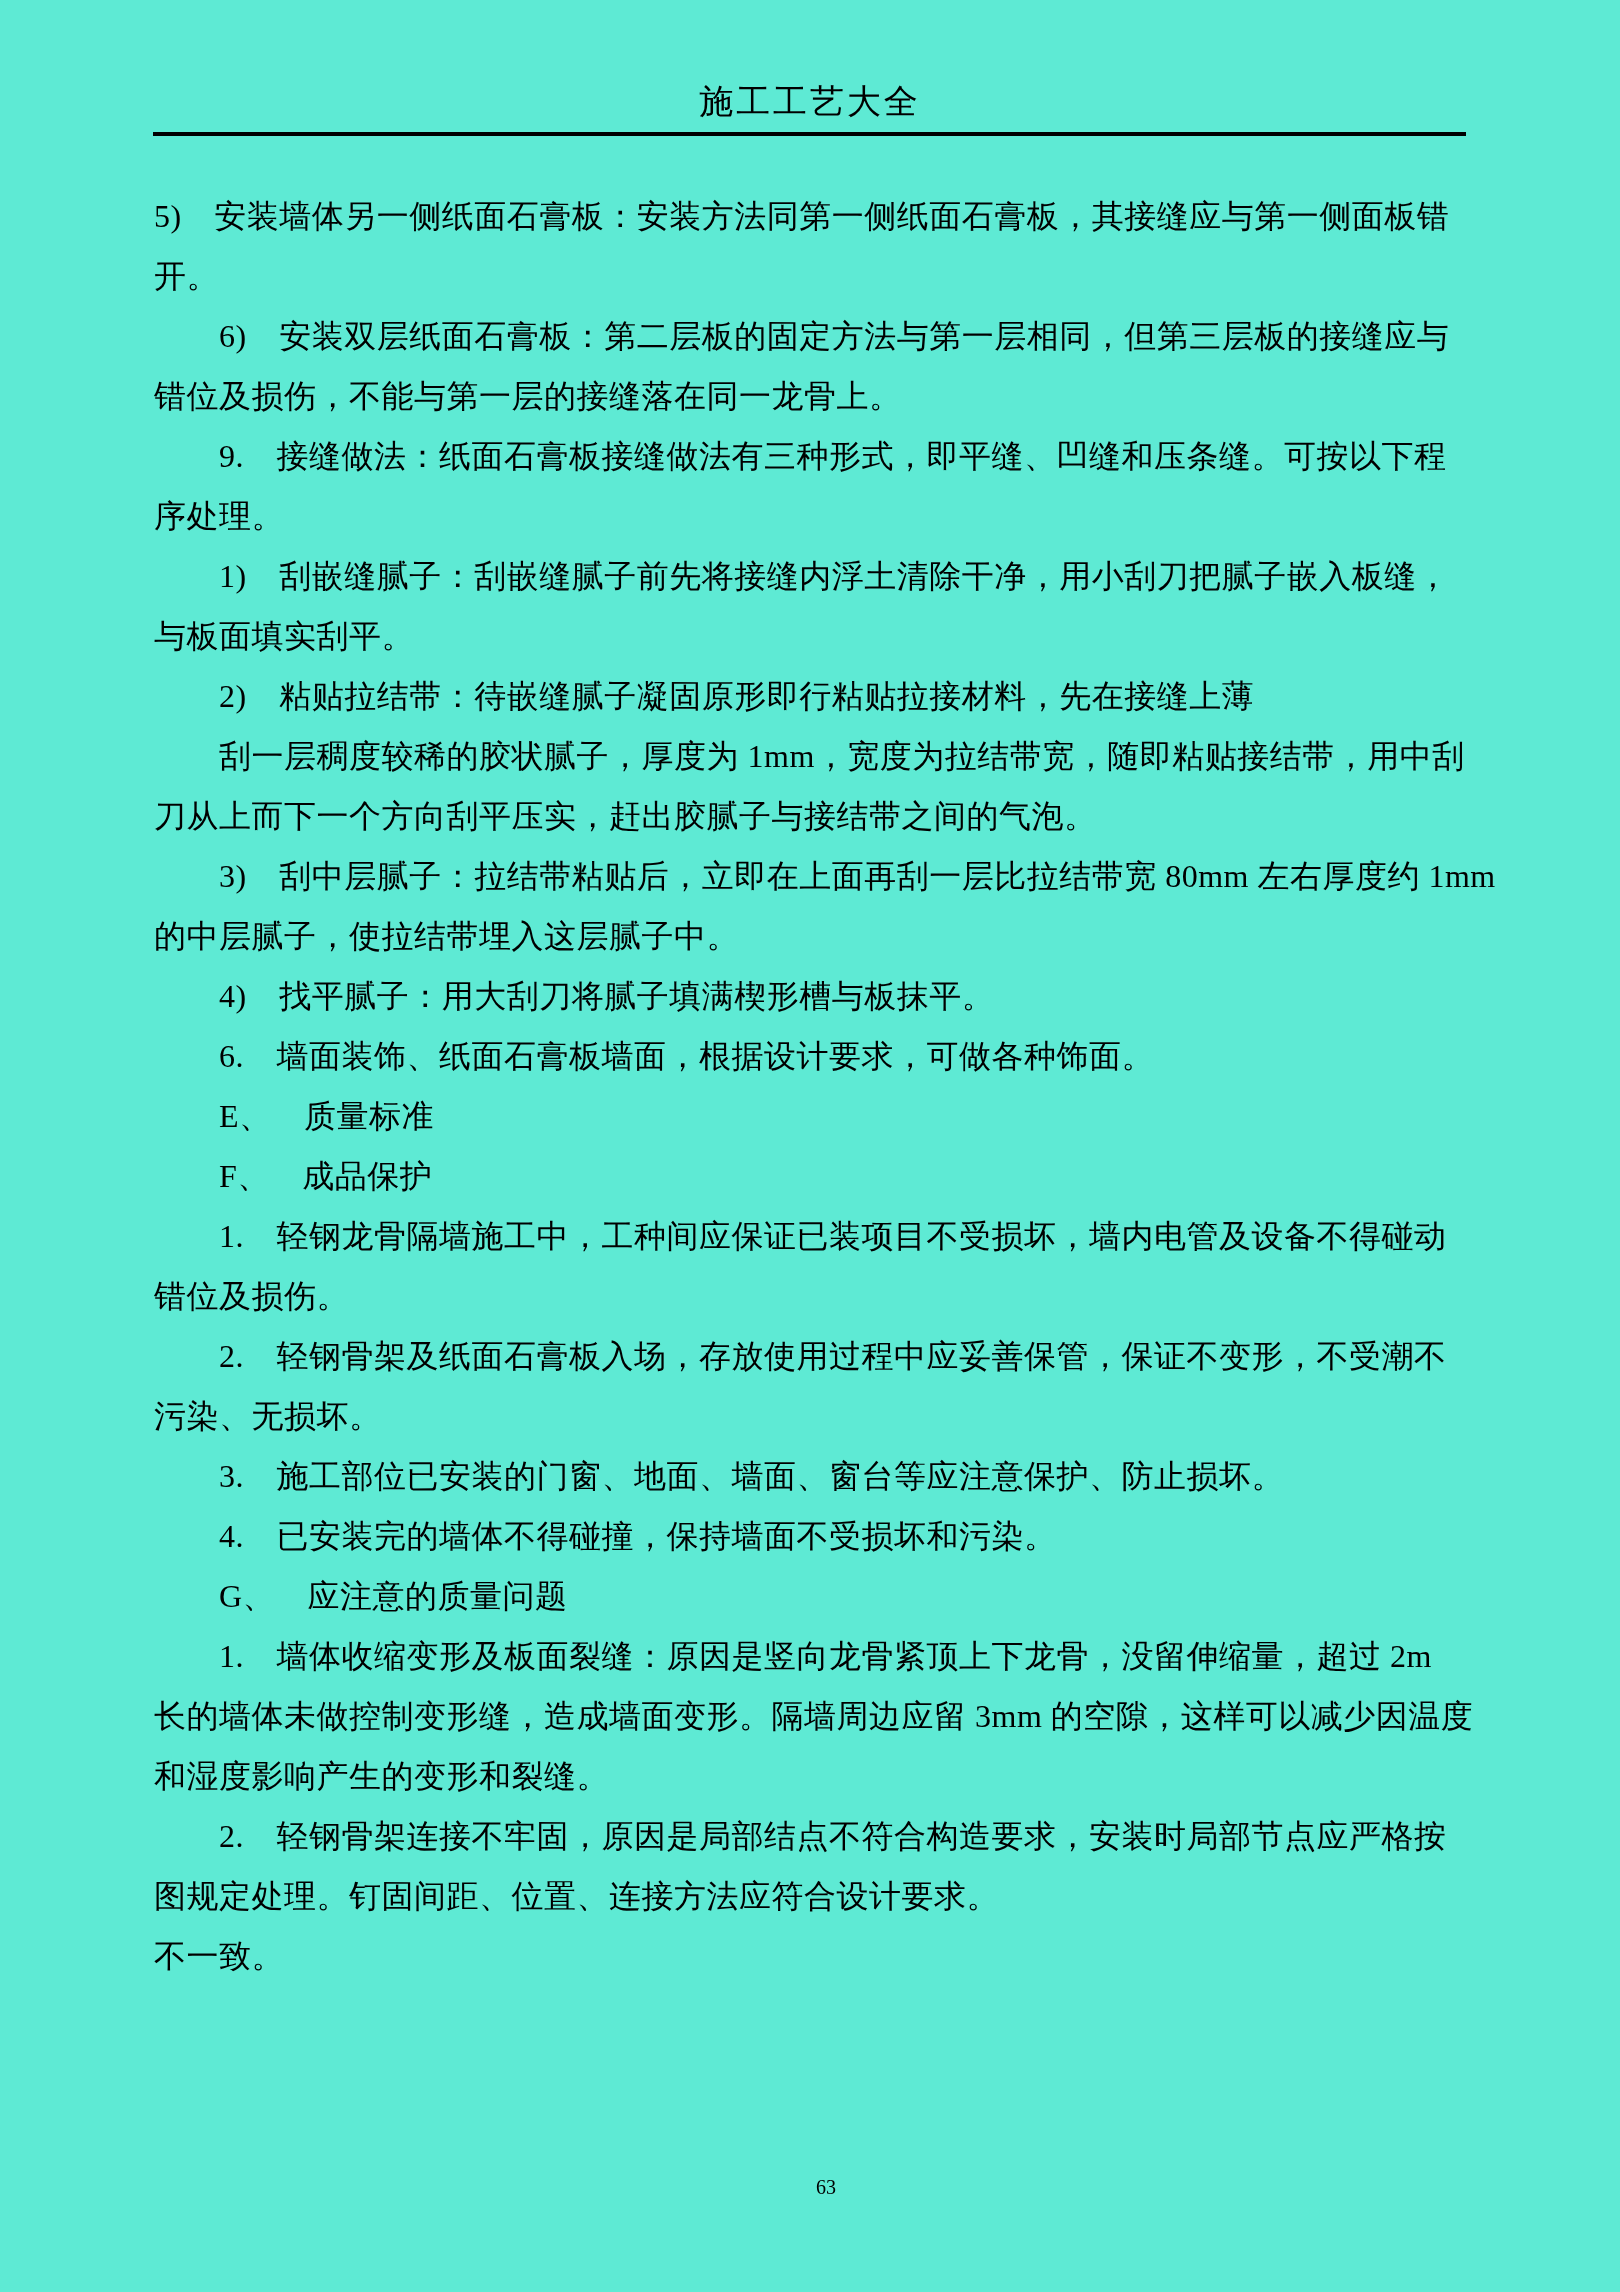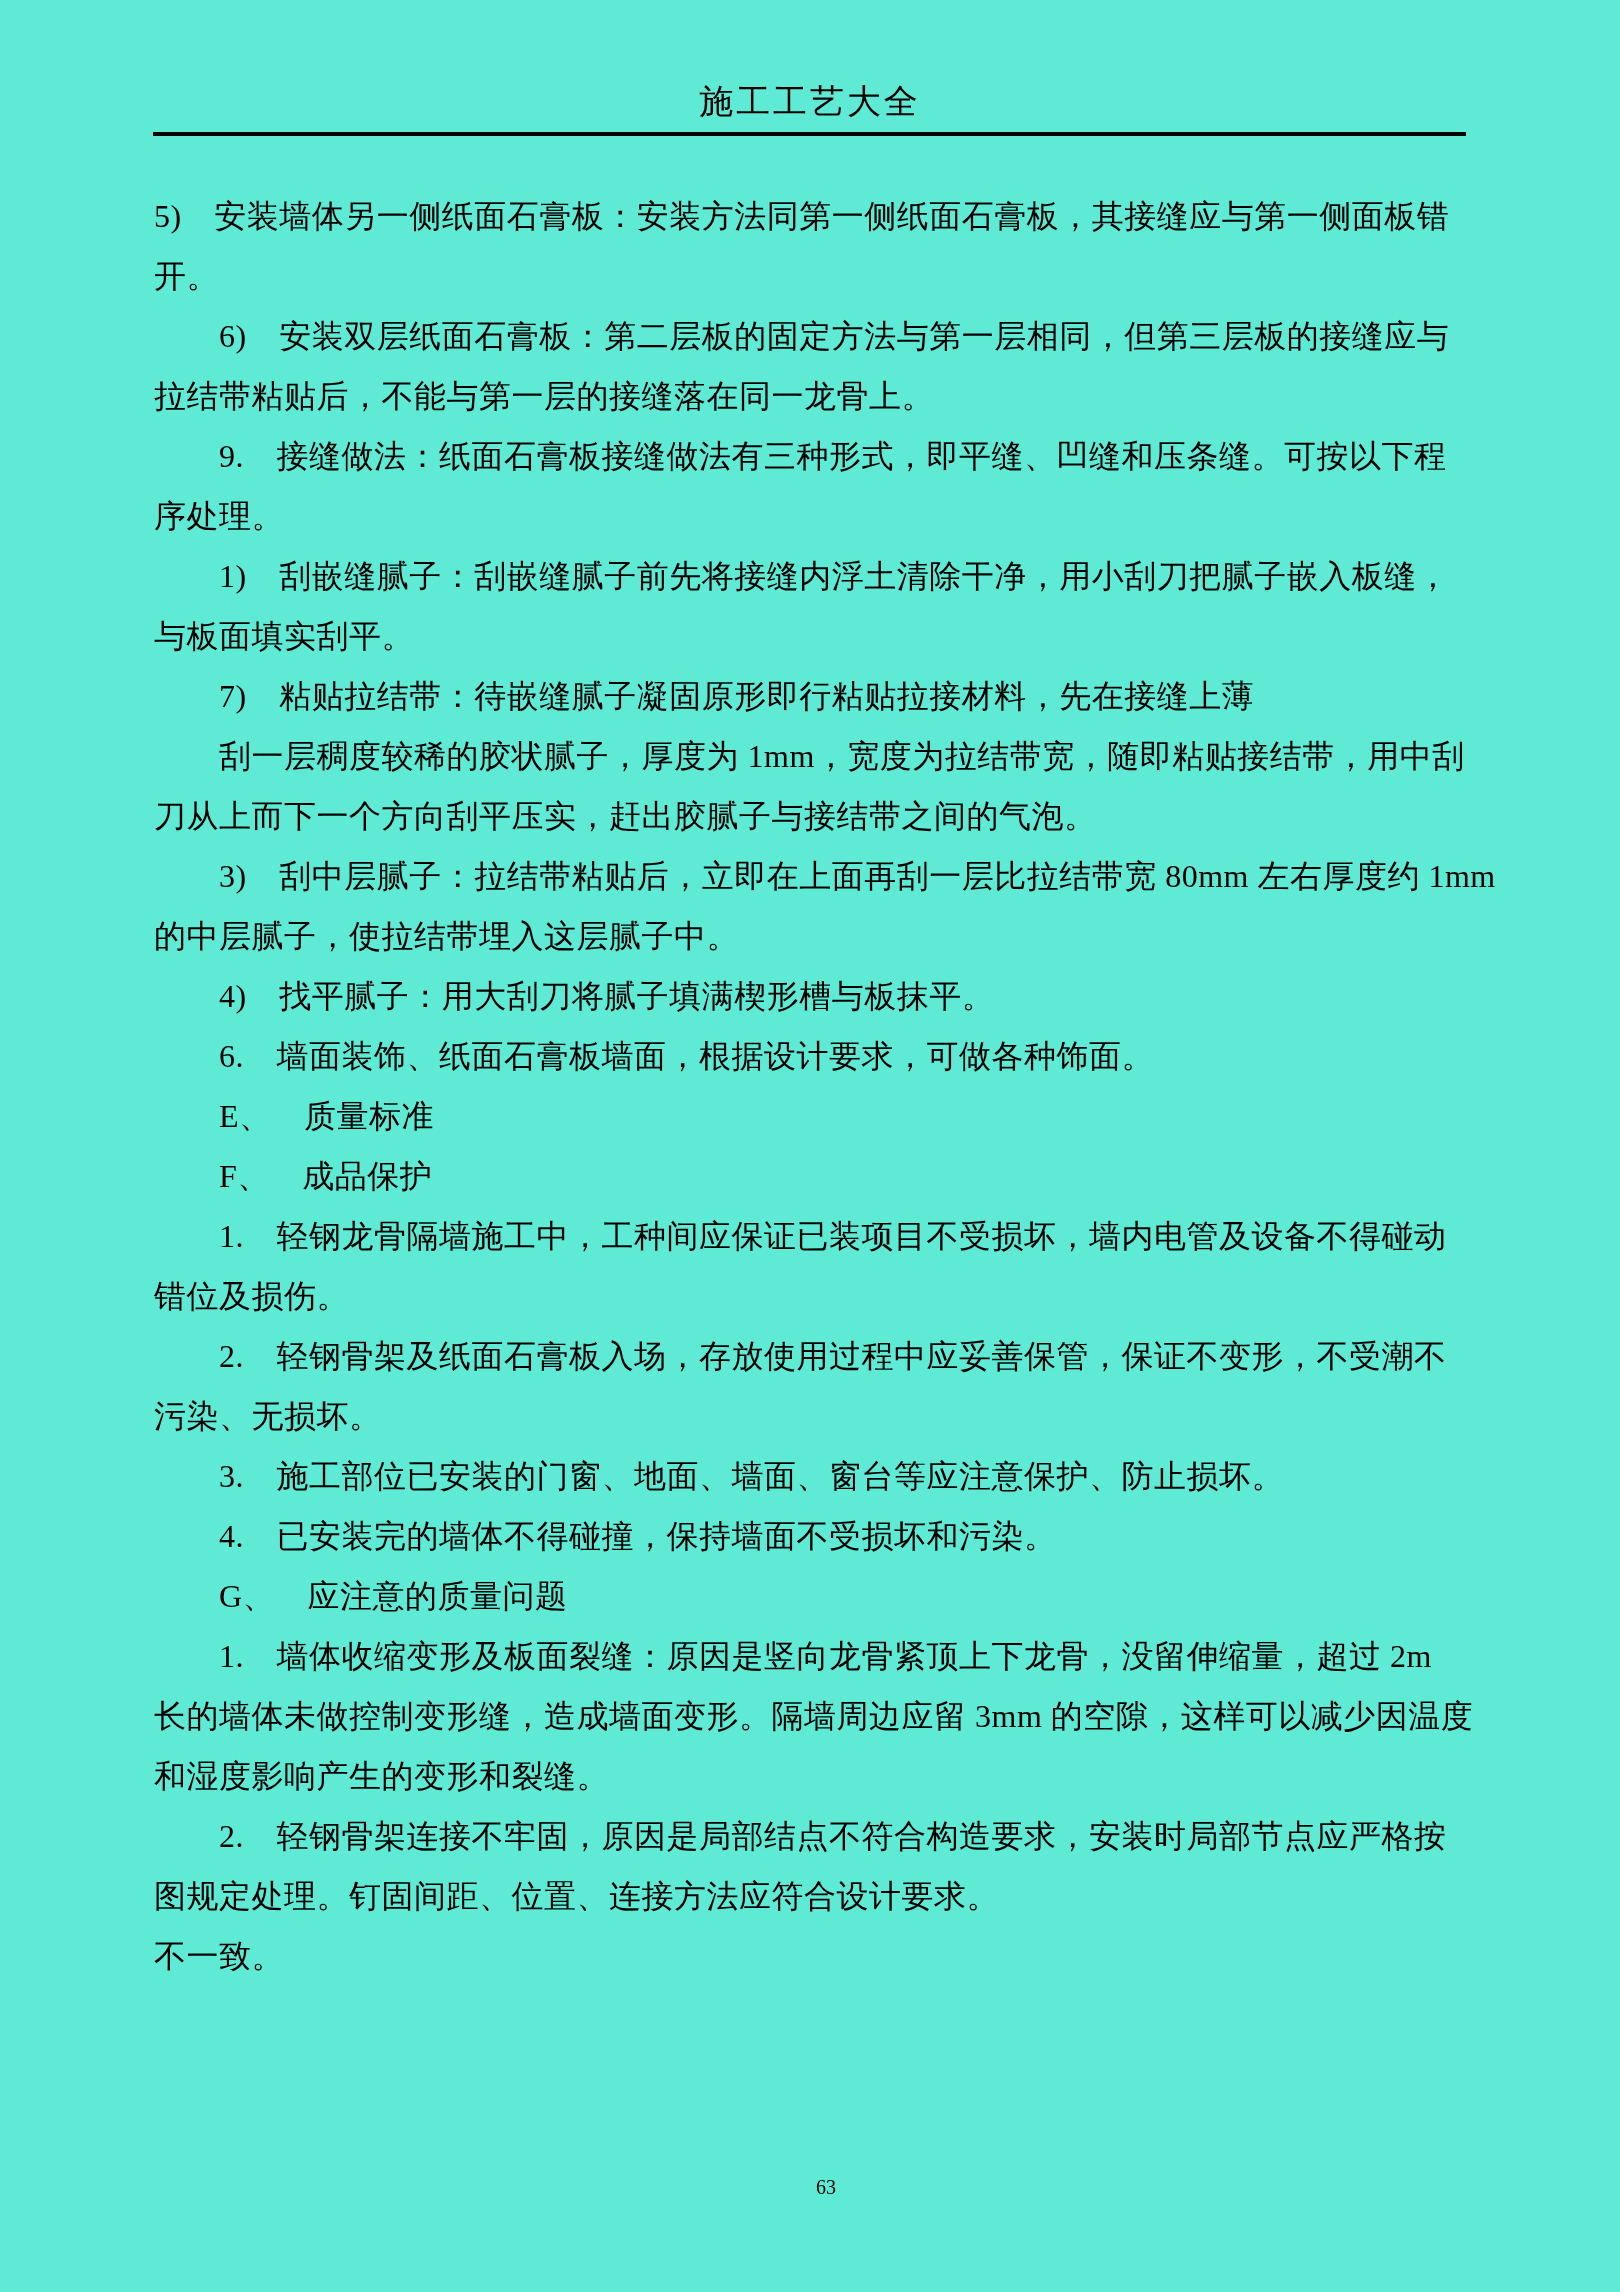--- a/index.html
+++ b/index.html
@@ -69,26 +69,26 @@
   <header>
     <div class="header-title">施工工艺大全</div>
     <div class="header-rule"></div>
   </header>
 
   <main class="doc-body">
 
   <div class="line">5)　安装墙体另一侧纸面石膏板：安装方法同第一侧纸面石膏板，其接缝应与第一侧面板错</div>
       <div class="line">开。</div>
       <div class="line indent">6)　安装双层纸面石膏板：第二层板的固定方法与第一层相同，但第三层板的接缝应与</div>
-      <div class="line">拉结带粘贴后，不能与第一层的接缝落在同一龙骨上。</div>
+      <div class="line">错位及损伤，不能与第一层的接缝落在同一龙骨上。</div>
       <div class="line indent">9.　接缝做法：纸面石膏板接缝做法有三种形式，即平缝、凹缝和压条缝。可按以下程</div>
       <div class="line">序处理。</div>
       <div class="line indent">1)　刮嵌缝腻子：刮嵌缝腻子前先将接缝内浮土清除干净，用小刮刀把腻子嵌入板缝，</div>
       <div class="line">与板面填实刮平。</div>
-      <div class="line indent">7)　粘贴拉结带：待嵌缝腻子凝固原形即行粘贴拉接材料，先在接缝上薄</div>
+      <div class="line indent">2)　粘贴拉结带：待嵌缝腻子凝固原形即行粘贴拉接材料，先在接缝上薄</div>
       <div class="line indent">刮一层稠度较稀的胶状腻子，厚度为 1mm，宽度为拉结带宽，随即粘贴接结带，用中刮</div>
       <div class="line">刀从上而下一个方向刮平压实，赶出胶腻子与接结带之间的气泡。</div>
       <div class="line indent">3)　刮中层腻子：拉结带粘贴后，立即在上面再刮一层比拉结带宽 80mm 左右厚度约 1mm</div>
       <div class="line">的中层腻子，使拉结带埋入这层腻子中。</div>
       <div class="line indent">4)　找平腻子：用大刮刀将腻子填满楔形槽与板抹平。</div>
       <div class="line indent">6.　墙面装饰、纸面石膏板墙面，根据设计要求，可做各种饰面。</div>
       <div class="line indent">E、　质量标准</div>
       <div class="line indent">F、　成品保护</div>
       <div class="line indent">1.　轻钢龙骨隔墙施工中，工种间应保证已装项目不受损坏，墙内电管及设备不得碰动</div>
       <div class="line">错位及损伤。</div>

